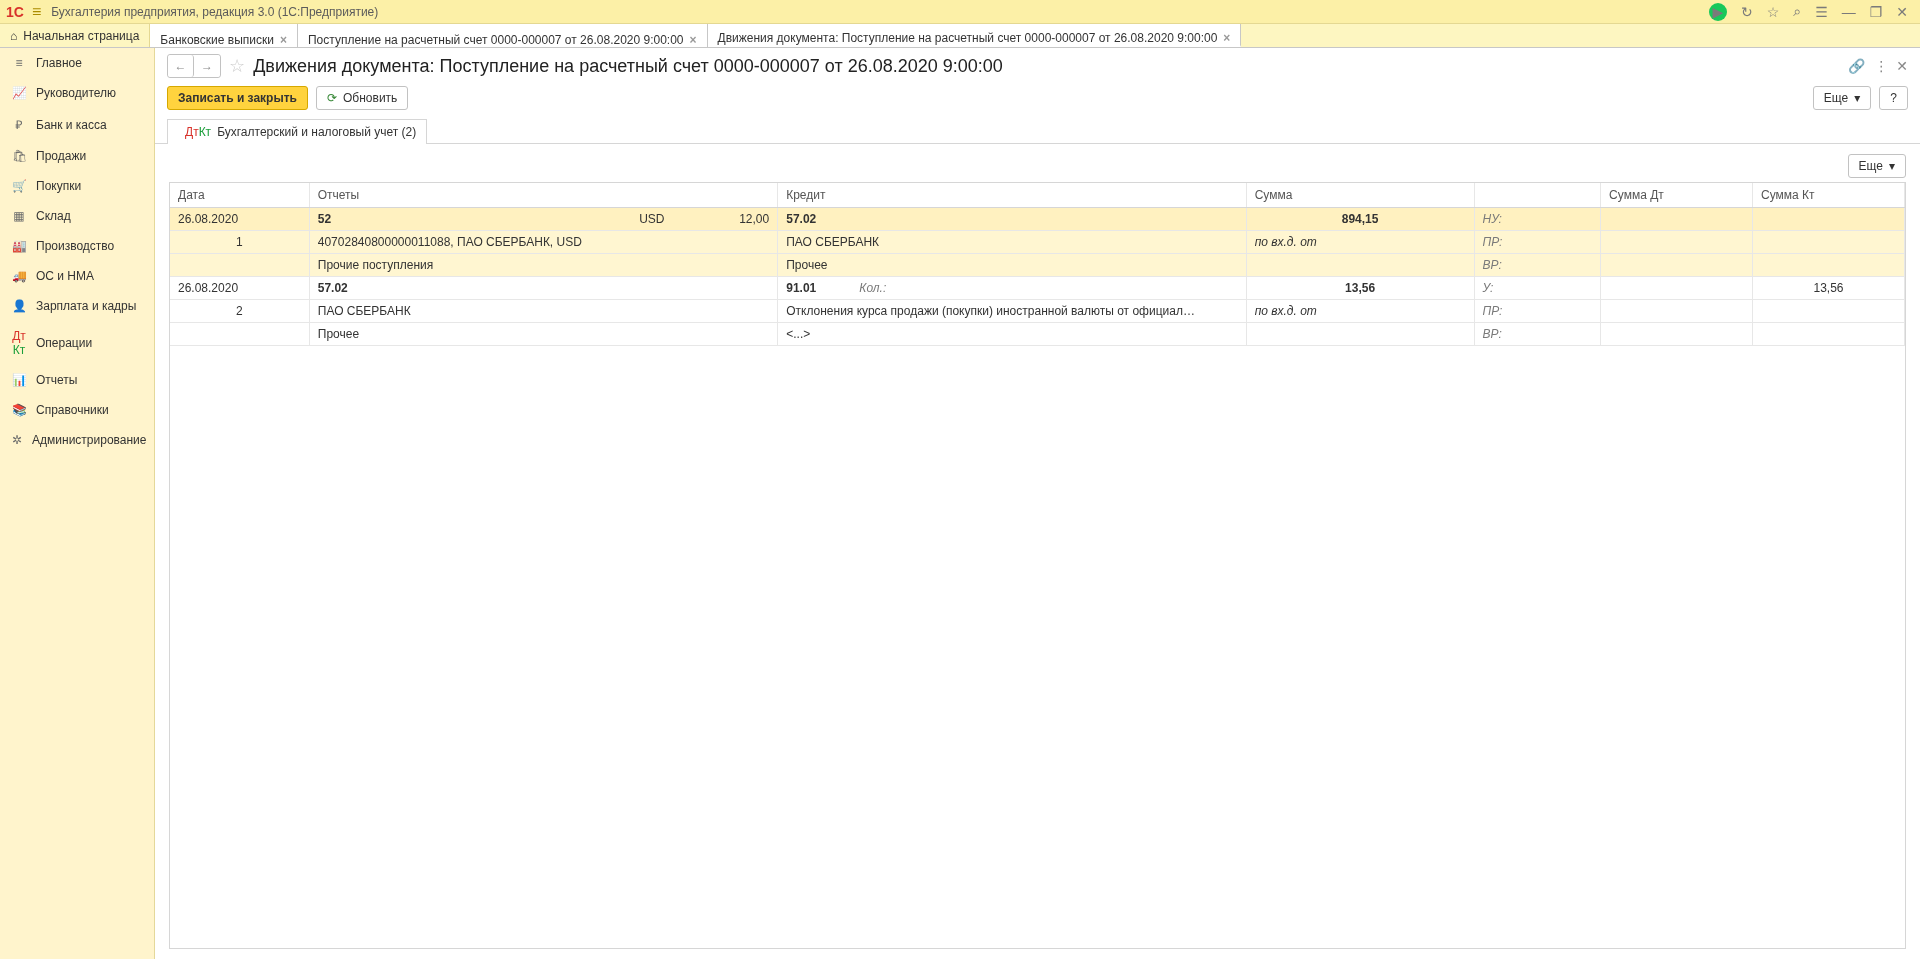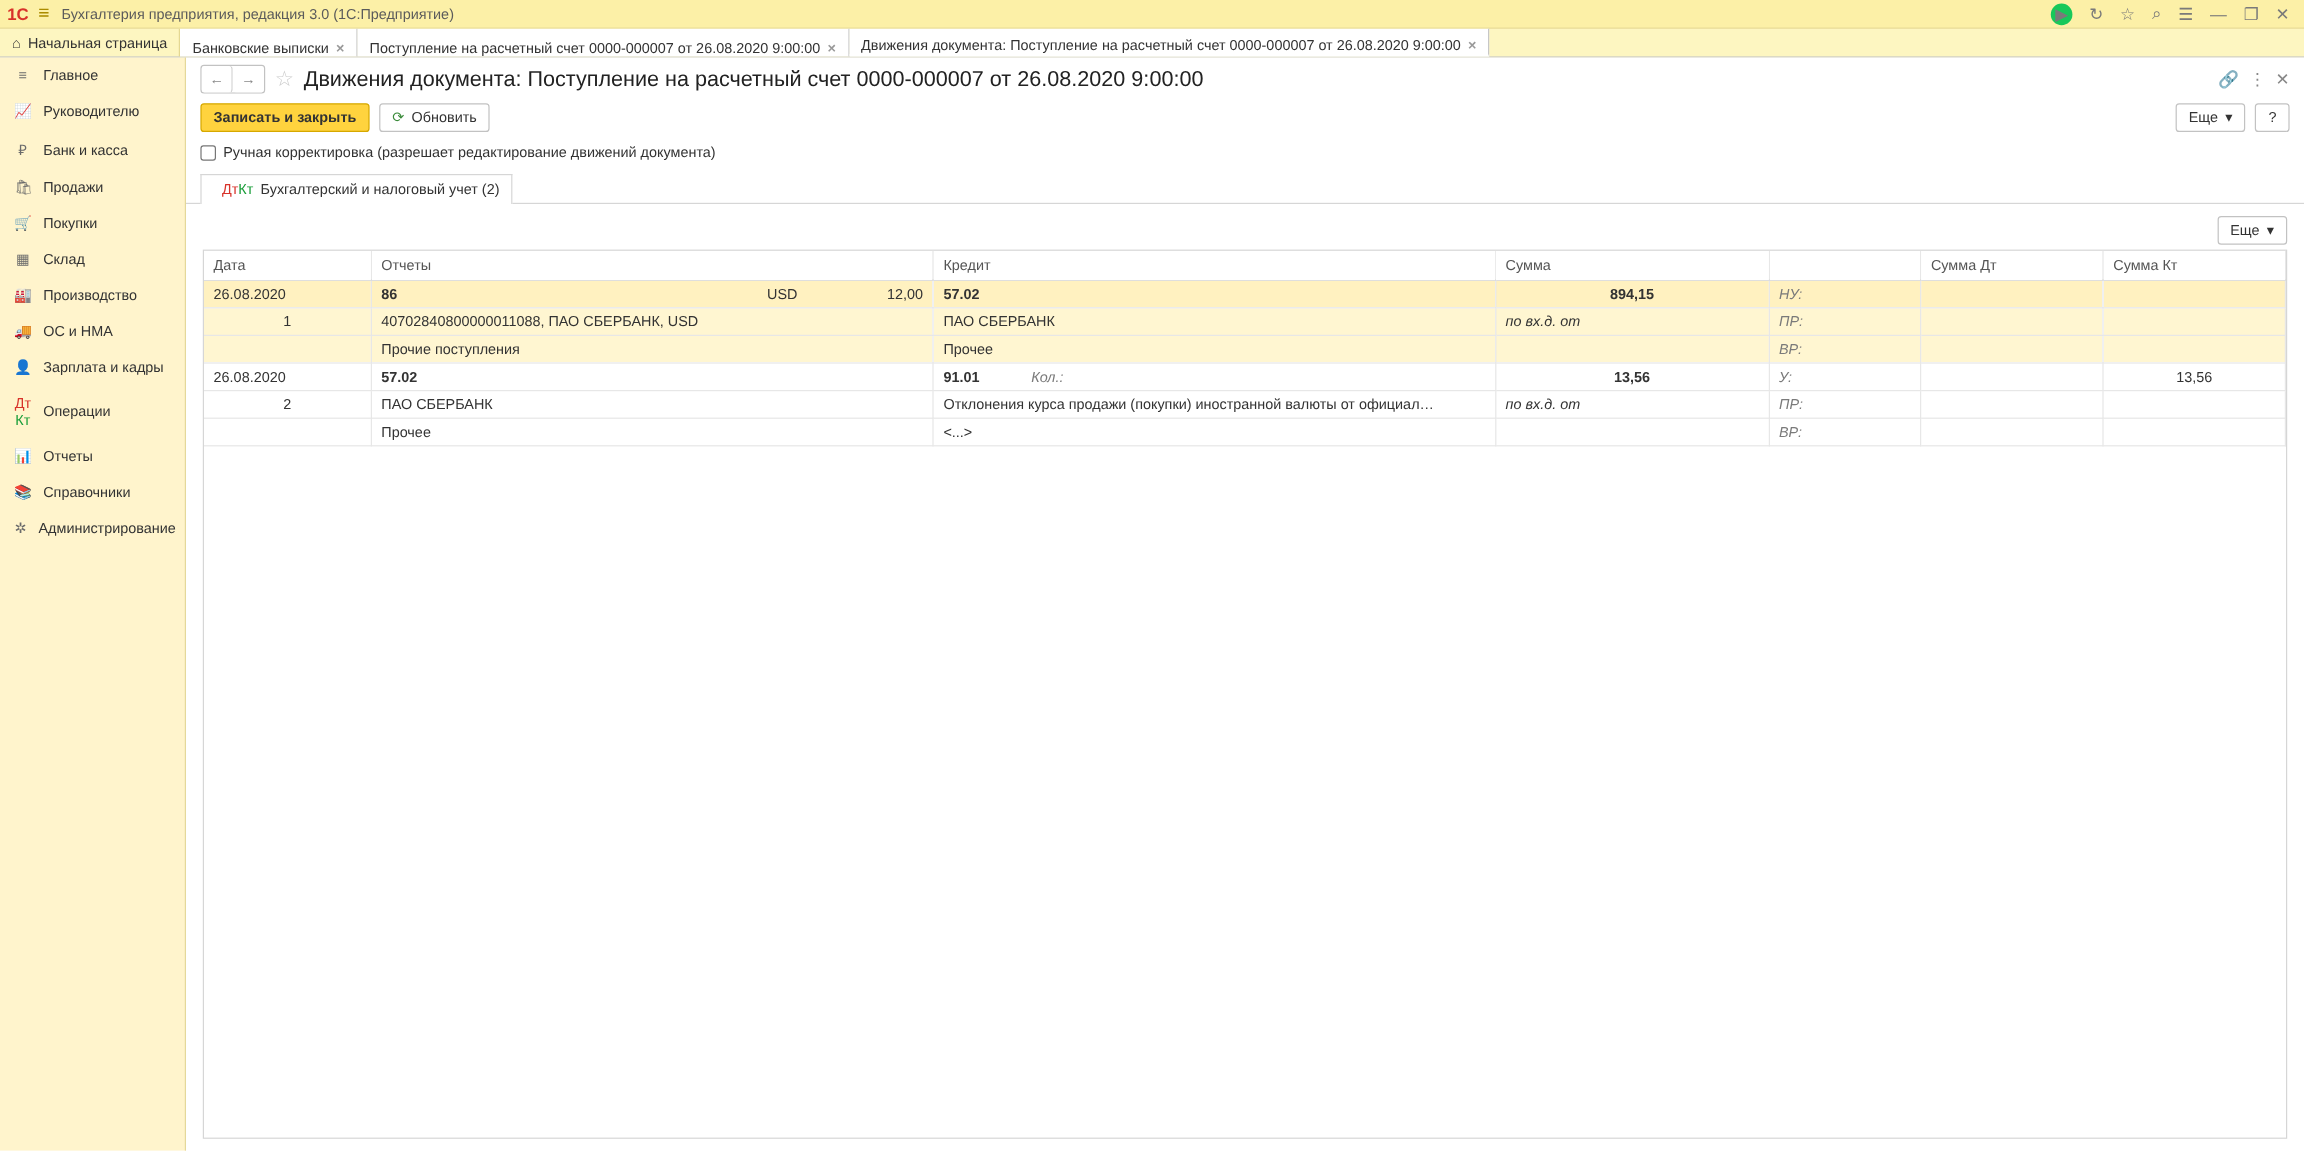--- a/index.html
+++ b/index.html
@@ -216,24 +216,20 @@
       <span class="spacer"></span>
       <span class="btn">
           <span>Еще</span>
           <span>▾</span>
         </span>
       <span class="btn">
           <span>?</span>
         </span>
     </div>
 
-    <div class="checkbox-row">
-      <input type="checkbox" style="">
-      <span>Ручная корректировка (разрешает редактирование движений документа)</span>
-    </div>
 
     <div class="inner-tabbar">
       <div class="inner-tab active">
         <span class="dt-kt"><span class="dt">Дт</span><span class="kt">Кт</span></span>
         <span>Бухгалтерский и налоговый учет (2)</span>
       </div>
     </div>
 
     <div class="table-zone">
       <div class="table-toolbar">
@@ -263,21 +259,21 @@
               <th>Сумма Дт</th>
               <th>Сумма Кт</th>
             </tr>
           </thead>
           <tbody>
 
             <tr class="sel sel-first rowline">
               <td>26.08.2020</td>
               <td>
                 <div class="debit-sub">
-                  <span class="dl bold">86</span>
+                  <span class="dl bold">52</span>
                   <span style="width:60px;">USD</span>
                   <span class="dr">12,00</span>
                 </div>
               </td>
               <td class="bold">57.02</td>
               <td class="num bold">894,15</td>
               <td class="muted">НУ:</td>
               <td></td>
               <td></td>
             </tr>

